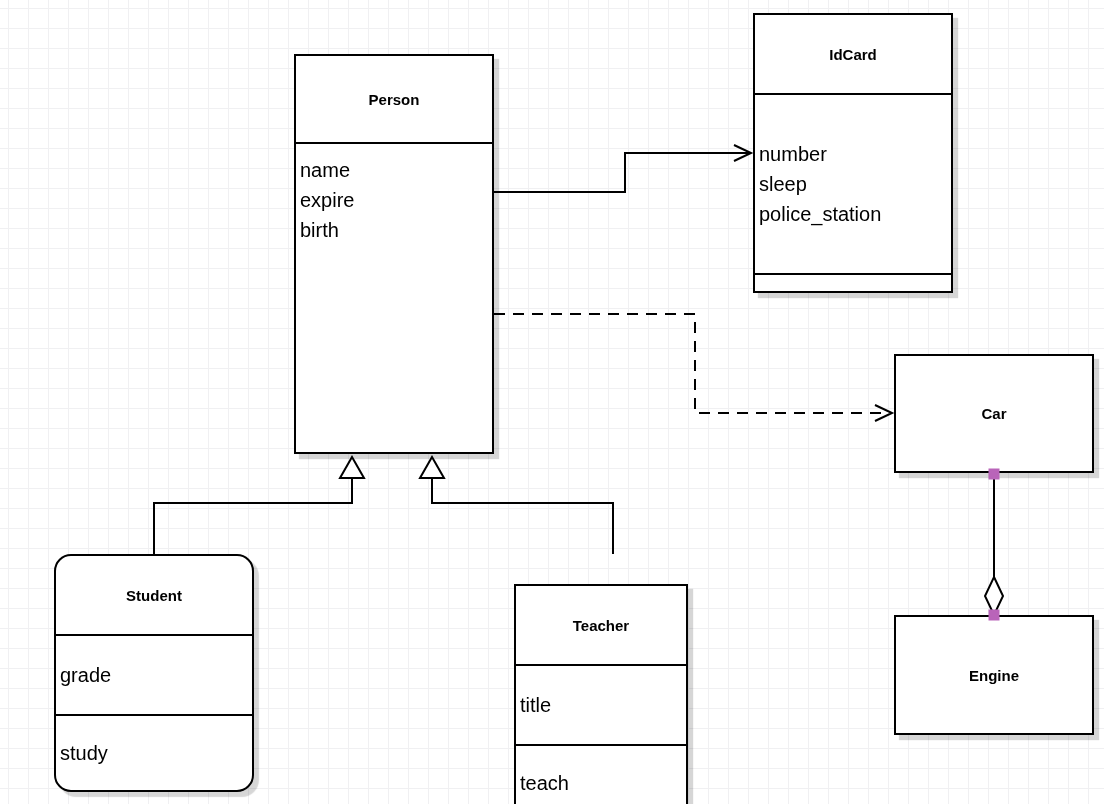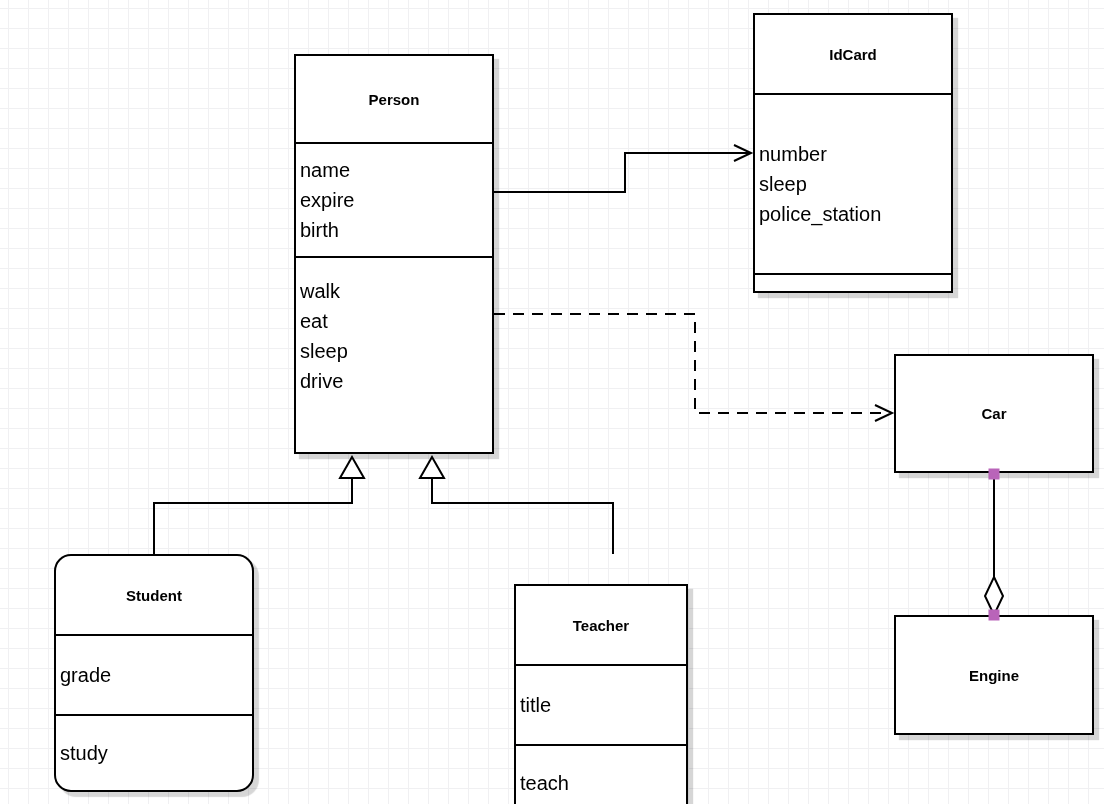--- a/index.html
+++ b/index.html
@@ -110,26 +110,20 @@
     </g>
   </svg>
 
   <div class="class-box" style="left:294px; top:54px; width:200px; height:400px;">
     <div class="box-title" style="height:86px">Person</div>
     <div class="box-section" style="height:114px">
       <div class="member">name</div>
       <div class="member">expire</div>
       <div class="member">birth</div>
     </div>
-    <div class="box-section" style="height:158px">
-      <div class="member">walk</div>
-      <div class="member">eat</div>
-      <div class="member">sleep</div>
-      <div class="member">drive</div>
-    </div>
   </div>
 
   <div class="class-box" style="left:753px; top:13px; width:200px; height:280px;">
     <div class="box-title" style="height:78px">IdCard</div>
     <div class="box-section" style="height:180px">
       <div class="member">number</div>
       <div class="member">sleep</div>
       <div class="member">police_station</div>
     </div>
     <div class="box-section" style="height:38px"></div>

